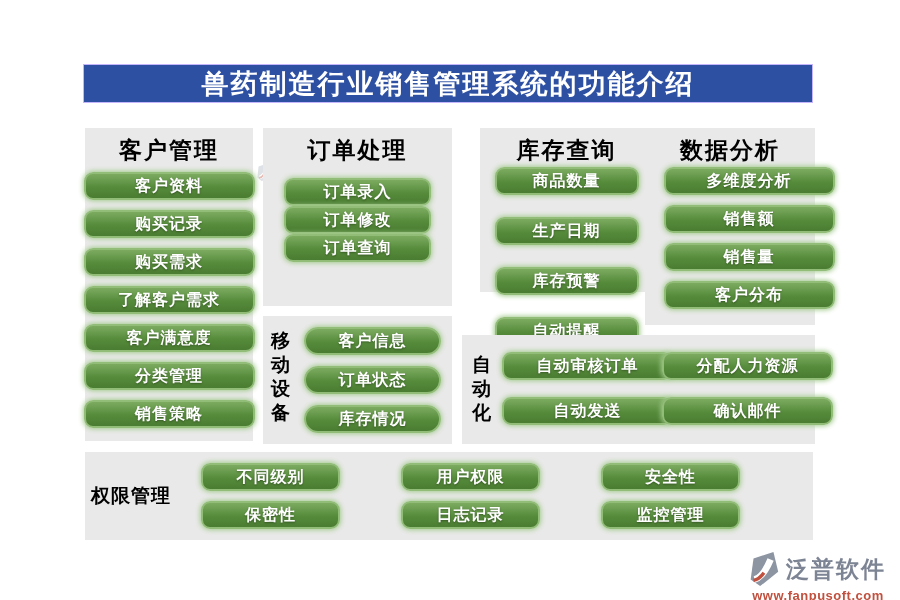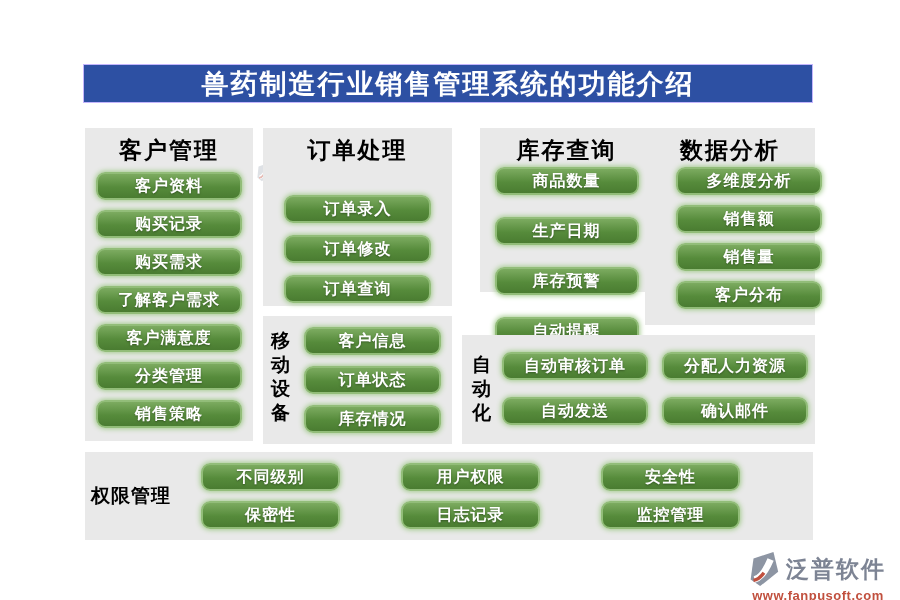--- a/index.html
+++ b/index.html
@@ -21,29 +21,29 @@
 
   .btn{
     height:28px;box-sizing:border-box;border-radius:9px;
     background:linear-gradient(180deg,#7cab60 0%,#568b3b 55%,#4a7c31 100%);
     border:2px solid #92bd79;box-shadow:0 0 5px 1px #a3cb8d;
     color:#ffffff;font-size:16px;font-weight:bold;letter-spacing:1px;
     display:flex;align-items:center;justify-content:center;
     text-shadow:0 1px 2px rgba(0,0,0,0.35);
     flex:0 0 auto;
   }
-  .w142{width:146px;}.w147{width:147px;}.w137{width:137px;}.w144{width:144px;}.w145{width:139px;margin-left:10px;}
+  .w142{width:171px;}.w147{width:147px;}.w137{width:137px;border-radius:14px;}.w144{width:144px;}.w145{width:139px;margin-left:10px;}
 
   .col-buttons{display:flex;flex-direction:column;align-items:center;}
 
   #panel-customer{left:85px;top:128px;width:168px;height:313px;}
   #panel-customer .col-buttons{margin-top:9px;gap:10px;}
 
   #panel-order{left:263px;top:128px;width:189px;height:178px;}
-  #panel-order .col-buttons{margin-top:32px;gap:12px;}
+  #panel-order .col-buttons{margin-top:15px;}
 
   #panel-mobile{left:263px;top:316px;width:189px;height:128px;display:flex;}
   .vertical-label{
     font-size:19px;font-weight:bold;color:#000000;width:22px;
     word-break:break-all;line-height:24px;
   }
   #panel-mobile .vertical-label{margin:13px 0 0 8px;}
   #panel-mobile .col-buttons{margin-top:11px;gap:11px;flex:1;}
 
   #panel-inventory{left:480px;top:128px;width:173px;height:164px;}

